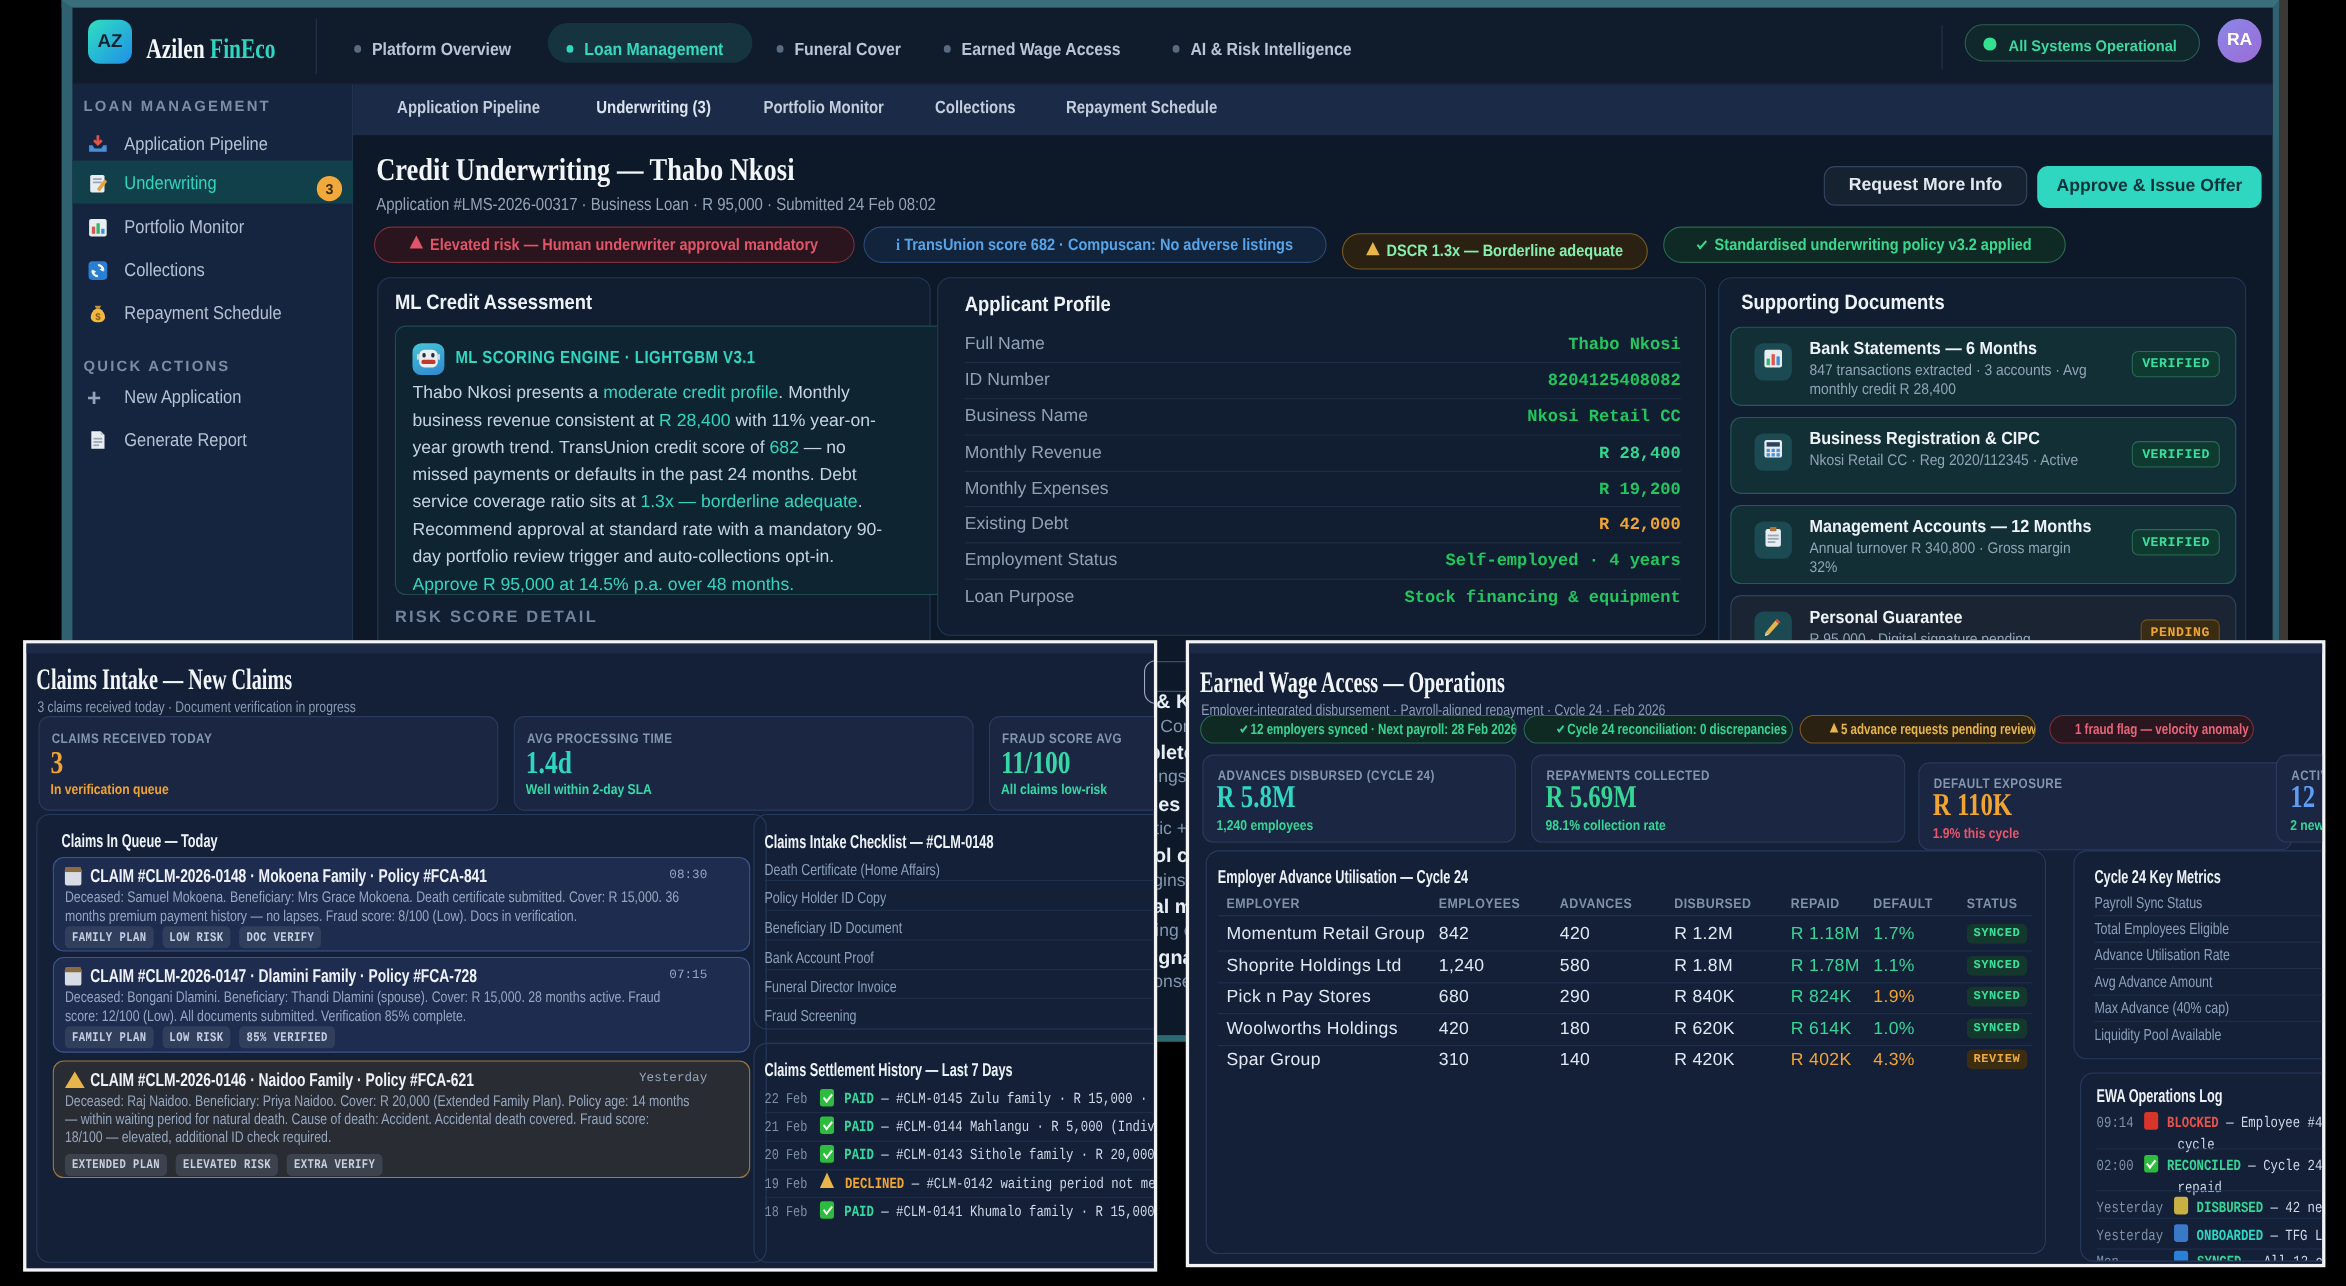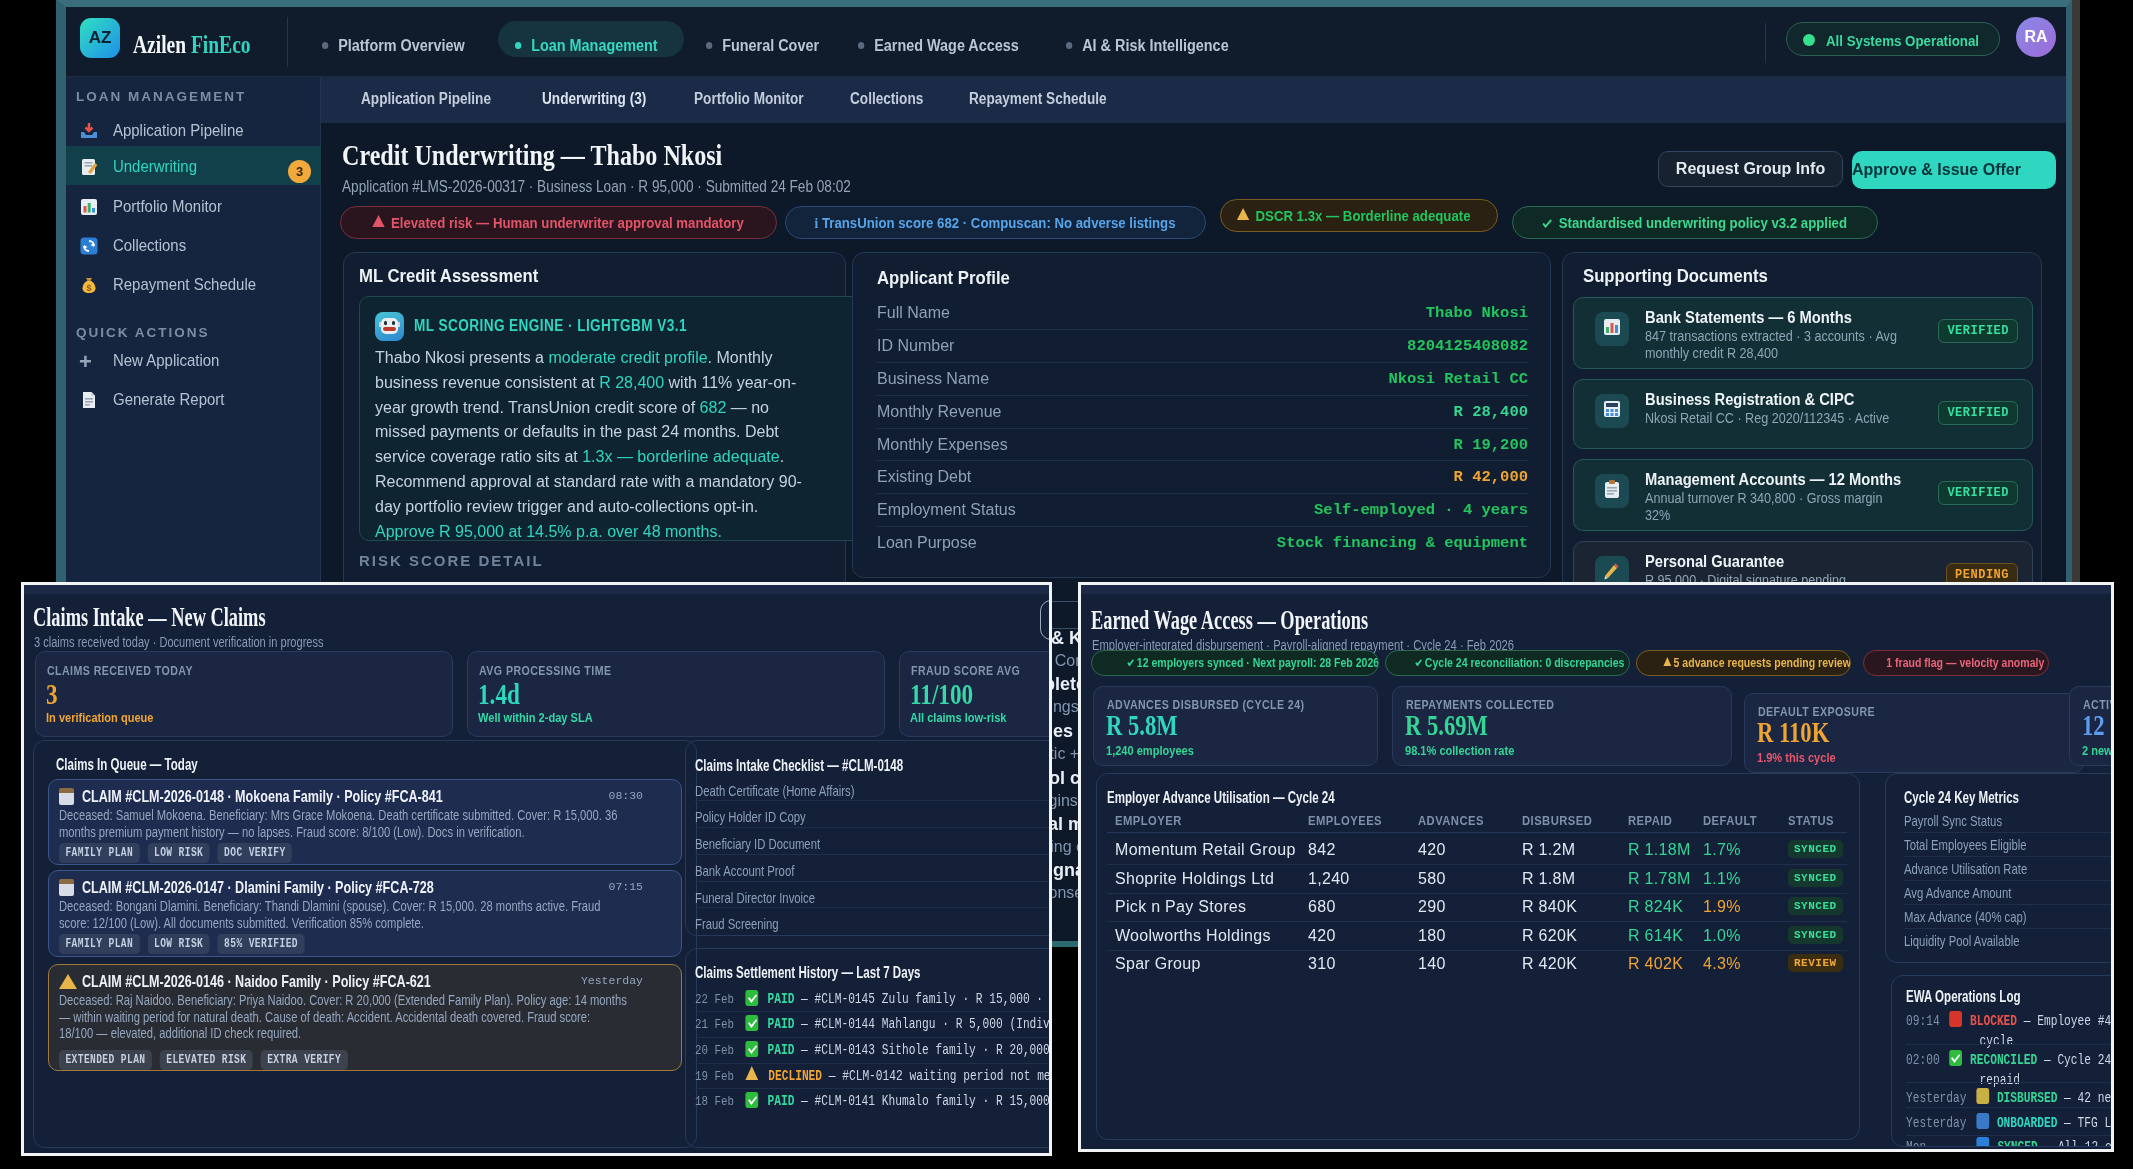--- a/index.html
+++ b/index.html
@@ -131,25 +131,25 @@
   <div id="tabbar">
     <div class="abs" style="left:40px;top:13px;font-size:16px;font-weight:bold;color:#c3cddc;transform:scaleX(.85);transform-origin:0 0;white-space:nowrap">Application Pipeline</div>
     <div class="abs" style="left:221px;top:13px;font-size:16px;font-weight:bold;color:#dbe4ee;transform:scaleX(.85);transform-origin:0 0;white-space:nowrap">Underwriting (3)</div>
     <div class="abs" style="left:373px;top:13px;font-size:16px;font-weight:bold;color:#c3cddc;transform:scaleX(.85);transform-origin:0 0;white-space:nowrap">Portfolio Monitor</div>
     <div class="abs" style="left:529px;top:13px;font-size:16px;font-weight:bold;color:#c3cddc;transform:scaleX(.85);transform-origin:0 0;white-space:nowrap">Collections</div>
     <div class="abs" style="left:648px;top:13px;font-size:16px;font-weight:bold;color:#c3cddc;transform:scaleX(.85);transform-origin:0 0;white-space:nowrap">Repayment Schedule</div>
   </div>
   <div id="tmain">
     <div class="abs serif" style="left:21px;top:16px;font-size:29px;font-weight:bold;color:#f2f5f8;transform:scaleX(.83);transform-origin:0 0;white-space:nowrap">Credit Underwriting — Thabo Nkosi</div>
     <div class="abs" style="left:21px;top:55px;font-size:16px;color:#93a3b8;transform:scaleX(.85);transform-origin:0 0;white-space:nowrap">Application #LMS-2026-00317 · Business Loan · R 95,000 · Submitted 24 Feb 08:02</div>
-    <div class="abs" style="left:1337px;top:28px;width:185px;height:36px;border:1px solid #33465f;border-radius:10px;background:#16222f;text-align:center;line-height:34px;font-size:16px;font-weight:bold;color:#e2e9f1">Request Group Info</div>
-    <div class="abs" style="left:1531px;top:28px;width:204px;height:38px;border-radius:10px;background:#2fd6c0;line-height:38px;font-size:16px;font-weight:bold;color:#07333a">Approve &amp; Issue Offer</div>
+    <div class="abs" style="left:1337px;top:28px;width:185px;height:36px;border:1px solid #33465f;border-radius:10px;background:#16222f;text-align:center;line-height:34px;font-size:16px;font-weight:bold;color:#e2e9f1">Request More Info</div>
+    <div class="abs" style="left:1531px;top:28px;width:204px;height:38px;border-radius:10px;background:#2fd6c0;text-align:center;line-height:38px;font-size:16px;font-weight:bold;color:#07333a">Approve &amp; Issue Offer</div>
     <div class="pill" style="left:19px;top:83px;width:437px;border:1px solid #7c2f3a;background:#2a141e;color:#e25568;text-align:center"><span style="display:inline-block;transform:scaleX(.88);transform-origin:50% 50%;white-space:nowrap"><span class="tri" style="border-bottom-color:#e25568"></span> Elevated risk — Human underwriter approval mandatory</span></div>
     <div class="pill" style="left:464px;top:83px;width:421px;border:1px solid #2b4a74;background:#11243c;color:#58a4e8;text-align:center"><span style="display:inline-block;transform:scaleX(.88);transform-origin:50% 50%;white-space:nowrap"><b style="font-family:'Liberation Serif',serif">i</b> TransUnion score 682 · Compuscan: No adverse listings</span></div>
-    <div class="pill" style="left:899px;top:76px;width:278px;border:1px solid #7a5c22;background:#2a2112;color:#22c55e;"><span style="display:inline-block;transform:scaleX(.88);transform-origin:50% 50%;white-space:nowrap"><span class="tri" style="border-bottom-color:#e8b54b"></span> DSCR 1.3x — Borderline adequate</span></div>
+    <div class="pill" style="left:899px;top:89px;width:278px;border:1px solid #7a5c22;background:#2a2112;color:#86efac;text-align:center"><span style="display:inline-block;transform:scaleX(.88);transform-origin:50% 50%;white-space:nowrap"><span class="tri" style="border-bottom-color:#e8b54b"></span> DSCR 1.3x — Borderline adequate</span></div>
     <div class="pill" style="left:1191px;top:83px;width:366px;border:1px solid #2a6a52;background:#0f2a24;color:#3bd98f;text-align:center"><span style="display:inline-block;transform:scaleX(.88);transform-origin:50% 50%;white-space:nowrap"><span class="ck" style="border-color:#3bd98f"></span> Standardised underwriting policy v3.2 applied</span></div>
 
     <div class="card" style="left:22px;top:129px;width:503px;height:560px">
       <div class="cardh" style="position:absolute;left:15px;top:12px">ML Credit Assessment</div>
       <div class="abs" style="left:15px;top:43px;width:531px;height:245px;background:#0e2431;border:1px solid #1f4a50;border-radius:10px">
         <div class="abs" style="left:15px;top:15px;width:29px;height:29px;border-radius:8px;background:linear-gradient(160deg,#46c6d6,#2f86d0)">
           <div class="abs" style="left:6px;top:6px;width:17px;height:16px;border-radius:5px;background:#e8eef2"></div>
           <div class="abs" style="left:4px;top:10px;width:2px;height:5px;background:#cfd6dd"></div>
           <div class="abs" style="left:23px;top:10px;width:2px;height:5px;background:#cfd6dd"></div>
           <div class="abs" style="left:9px;top:9px;width:3px;height:4px;border-radius:40%;background:#24303c"></div>

